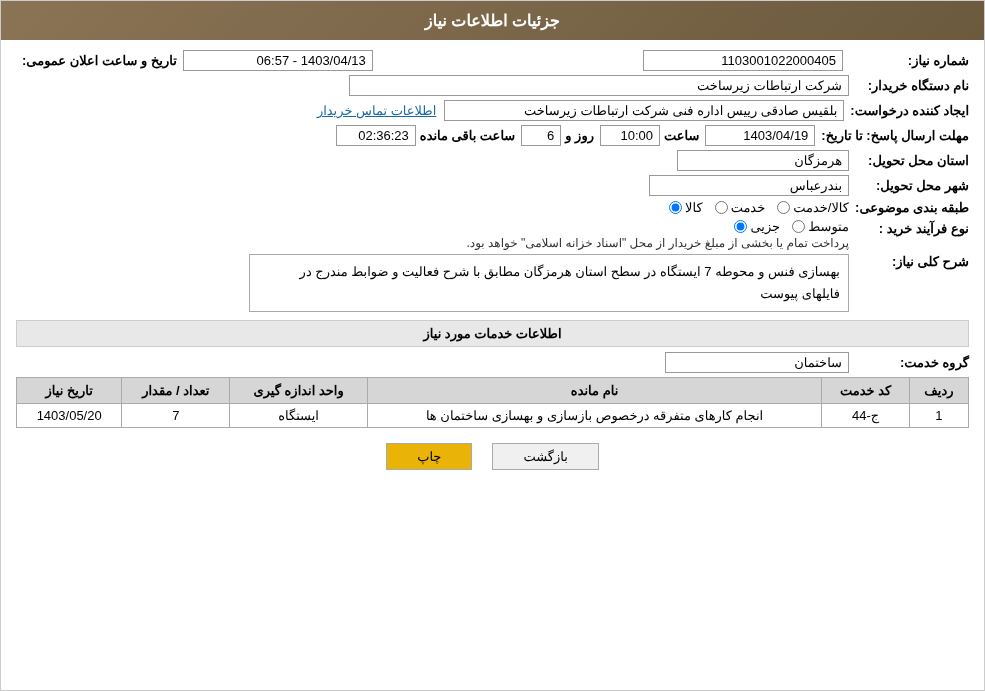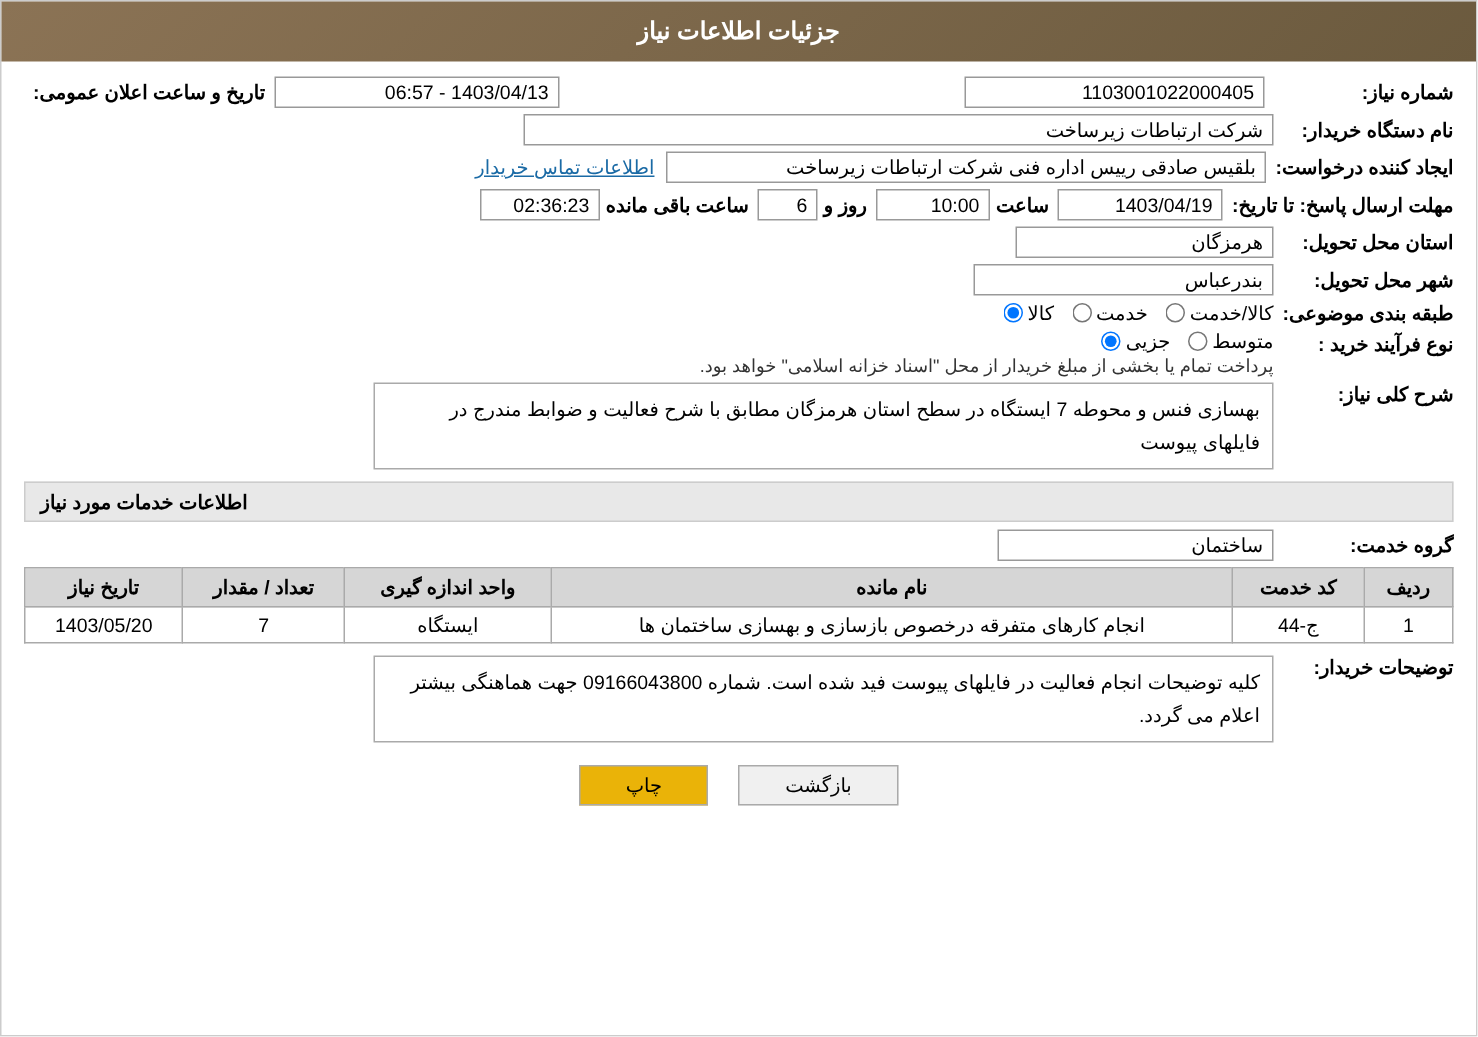--- a/index.html
+++ b/index.html
@@ -27,21 +27,21 @@
       padding: 10px 15px;
     }
     .input-medium { width: 180px; }
     .link-blue { color: #1a6aa5; text-decoration: underline; cursor: pointer; }
     .section-title {
       background: #e8e8e8;
       border: 1px solid #ccc;
       padding: 5px 10px;
       font-weight: bold;
       margin: 8px 0 5px 0;
-      text-align: left;
+      text-align: center;
     }
     .radio-group {
       display: flex;
       gap: 12px;
       align-items: center;
       direction: rtl;
     }
     .radio-item {
       display: flex;
       gap: 3px;
@@ -140,21 +140,21 @@
     <div class="full-row">
       <span class="lbl">ایجاد کننده درخواست:</span>
       <span class="bordered-input" style="width:400px; margin-left:8px;">بلقیس صادقی رییس اداره فنی شرکت ارتباطات زیرساخت</span>
       <span class="link-blue">اطلاعات تماس خریدار</span>
     </div>
 
     <div class="full-row">
       <span class="lbl" style="min-width:150px;">مهلت ارسال پاسخ: تا تاریخ:</span>
       <span class="bordered-input" style="width:110px; margin-left:6px;">1403/04/19</span>
       <span style="margin-left:4px; font-weight:bold;">ساعت</span>
-      <span class="bordered-input" style="width:76px; margin-left:6px;">10:00</span>
+      <span class="bordered-input" style="width:60px; margin-left:6px;">10:00</span>
       <span style="margin-left:4px; font-weight:bold;">روز و</span>
       <span class="bordered-input" style="width:40px; margin-left:6px;">6</span>
       <span style="margin-left:4px; font-weight:bold;">ساعت باقی مانده</span>
       <span class="bordered-input" style="width:80px;">02:36:23</span>
     </div>
 
     <div class="full-row">
       <span class="lbl">استان محل تحویل:</span>
       <span class="bordered-input" style="width:172px;text-align:right;">هرمزگان</span>
     </div>
@@ -227,24 +227,20 @@
             <td>1</td>
             <td>ج-44</td>
             <td>انجام کارهای متفرقه درخصوص بازسازی و بهسازی ساختمان ها</td>
             <td>ایستگاه</td>
             <td>7</td>
             <td>1403/05/20</td>
           </tr>
         </tbody>
     </table>
 
-    <div class="full-row" style="align-items:flex-start;">
-      <span class="lbl">توضیحات خریدار:</span>
-      <div class="notes-box" style="width:600px; min-height:55px;">کلیه توضیحات انجام فعالیت در فایلهای پیوست فید شده است. شماره 09166043800 جهت هماهنگی بیشتر اعلام می گردد.</div>
-    </div>
 
     <div class="buttons-row">
       <button class="btn btn-back">بازگشت</button>
       <button class="btn btn-print">چاپ</button>
     </div>
 
   </div>
 </div>
 
 </body></html>

